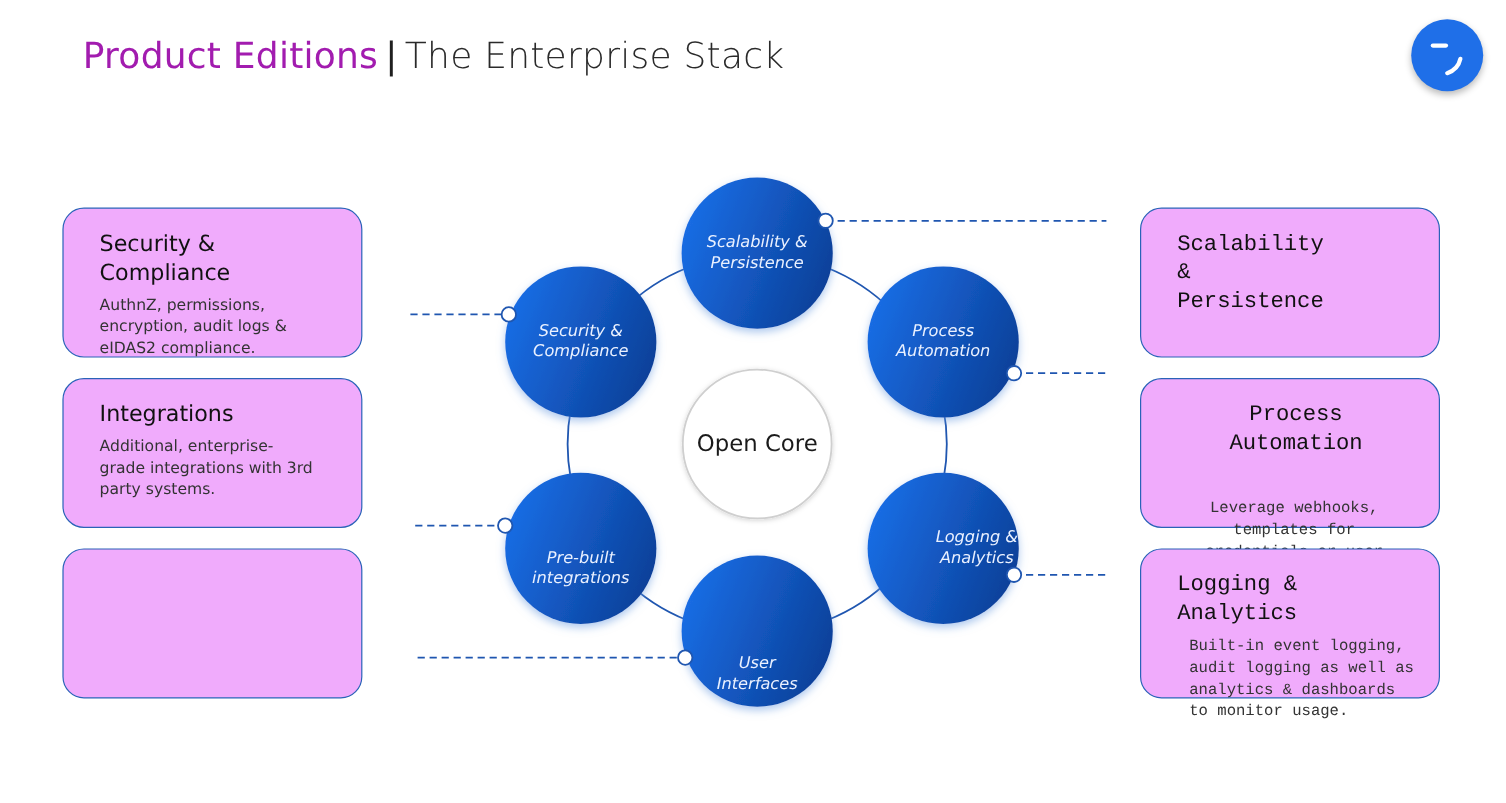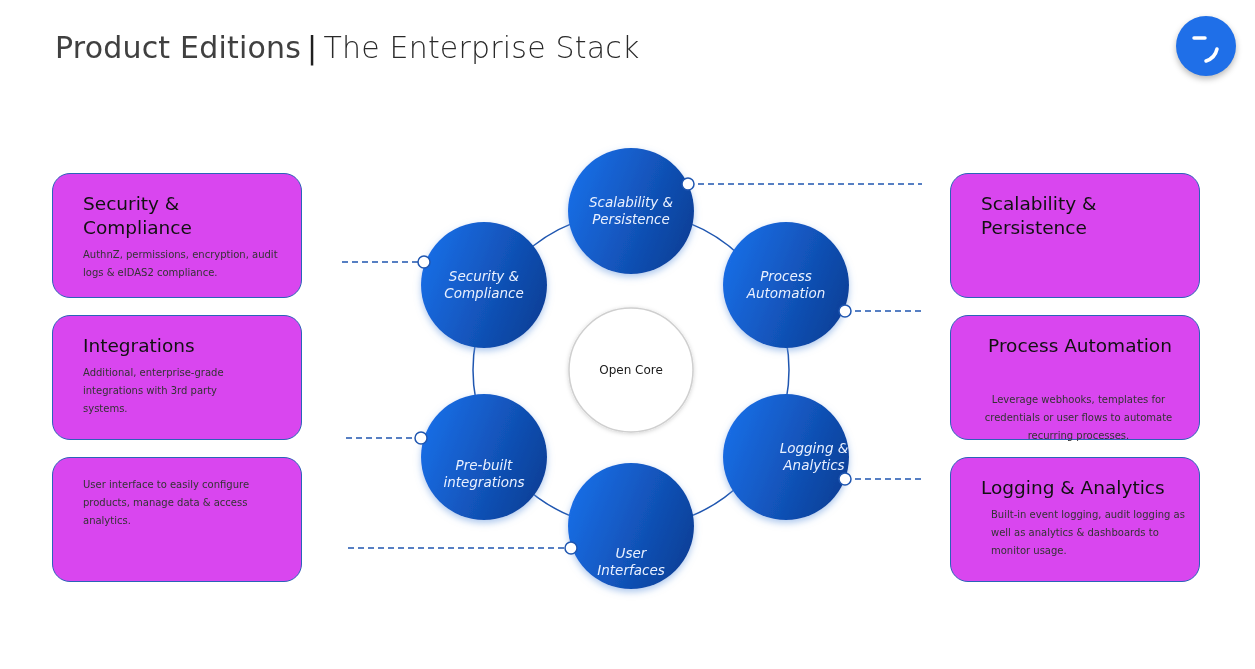--- a/index.html
+++ b/index.html
@@ -7,56 +7,56 @@
     width: 1255px; height: 669px; position: relative; overflow: hidden;
     background: #ffffff;
     font-family: "DejaVu Sans", "Liberation Sans", sans-serif;
     color: #1a1a1a;
   }
   .title {
     position: absolute; left: 55px; top: 30px;
     font-size: 30px; font-weight: 400; letter-spacing: 0.2px; color: #222;
     white-space: nowrap;
   }
-  .title .t-main { color: #404040; }
+  .title .t-main { color: #a21caf; margin-left: 14px; }
   .title .t-sep { margin: 0 6px; color: #1f1f1f; }
   .title .t-sub { color: #2a2a2a; font-weight: 300; }
   .logo {
     position: absolute; left: 1176px; top: 16px; width: 60px; height: 60px;
     border-radius: 50%; background: #1f6fe8;
     box-shadow: 0 3px 6px rgba(0,0,0,0.28);
   }
   .logo svg { position: absolute; left: 0; top: 0; }
 
   .card {
     position: absolute; width: 250px; height: 125px;
-    border: 1.5px solid #2a63b8; border-radius: 18px; background: #d946ef;
+    border: 1.5px solid #2a63b8; border-radius: 18px; background: #f0abfc;
     box-sizing: border-box; padding: 18px 20px 0 30px;
   }
-  .card.right { padding-left: 30px; }
+  .card.right { padding-left: 30px; font-family: Liberation Mono, monospace; }
   .card-title {
     font-size: 18.5px; line-height: 24px; color: #111; font-weight: 400;
     margin: 0 0 6px 0;
   }
   .card-desc {
-    font-size: 10px; line-height: 18px; color: #333; margin: 0;
+    font-size: 13px; line-height: 18px; color: #333; margin: 0;
   }
 
   .diagram { position: absolute; left: 0; top: 0; width: 1255px; height: 669px; pointer-events: none; }
   .diagram * { pointer-events: auto; }
 
   .node-label {
     position: absolute; width: 126px; text-align: center;
     color: #eaf1ff; font-size: 13.5px; line-height: 17px;
     transform: translate(-50%, -50%);
     font-style: italic;
   }
   .core-label {
     position: absolute; transform: translate(-50%, -50%);
-    font-size: 12px; color: #1a1a1a; white-space: nowrap;
+    font-size: 19px; color: #1a1a1a; white-space: nowrap;
   }
 </style>
 </head>
 <body>
 
 <div class="title">
   <span class="t-main">Product Editions</span><span class="t-sep">|</span><span class="t-sub">The Enterprise Stack</span>
 </div>
 
 <div class="logo">
@@ -141,21 +141,20 @@
 
 <div class="card" style="left:52px; top:173px;">
   <div class="card-title" style="width:130px;">Security &amp; Compliance</div>
   <div class="card-desc">AuthnZ, permissions, encryption, audit logs &amp; eIDAS2 compliance.</div>
 </div>
 <div class="card" style="left:52px; top:315px;">
   <div class="card-title">Integrations</div>
   <div class="card-desc" style="width:180px;">Additional, enterprise-grade integrations with 3rd party systems.</div>
 </div>
 <div class="card" style="left:52px; top:457px;">
-  <div class="card-desc">User interface to easily configure products, manage data &amp; access analytics.</div>
 </div>
 
 <div class="card right" style="left:950px; top:173px;">
   <div class="card-title" style="width:130px;">Scalability &amp; Persistence</div>
 </div>
 <div class="card right" style="left:950px; top:315px;text-align:center;">
   <div class="card-title">Process Automation</div>
   <div class="card-desc" style="width:195px;margin-top:33px;">Leverage webhooks, templates for credentials or user flows to automate recurring processes.</div>
 </div>
 <div class="card right" style="left:950px; top:457px;">

